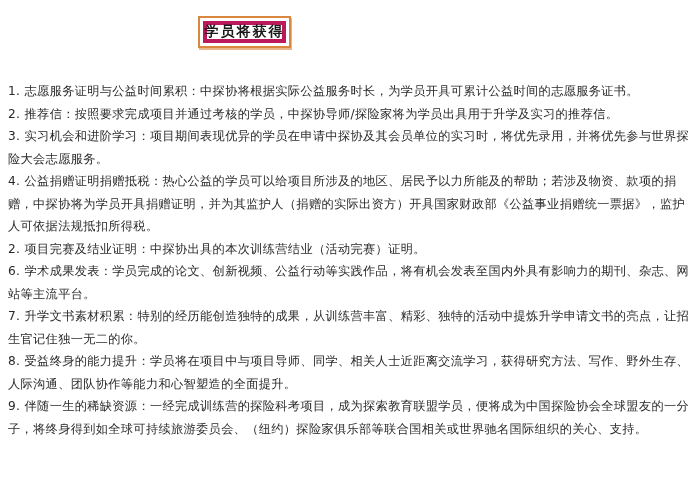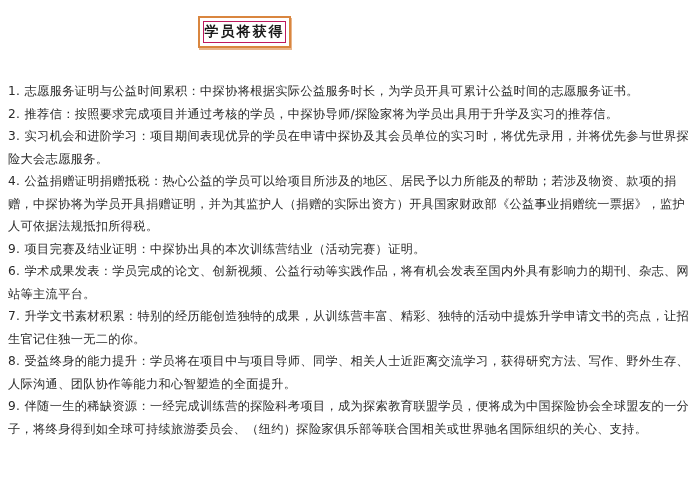--- a/index.html
+++ b/index.html
@@ -25,21 +25,21 @@
       border: 2px solid #d9863f;
       background: #ffffff;
       box-shadow: 1px 2px 0 #e9b58a;
     }
     .title-inner {
       position: absolute;
       left: 3px;
       top: 3px;
       right: 3px;
       bottom: 3px;
-      border: 1px solid #be185d;
+      border: 4px solid #be185d;
       display: flex;
       align-items: center;
       justify-content: center;
       text-align: center;
     }
     .title-text {
       font-size: 14px;
       font-weight: bold;
       color: #1a1a1a;
       letter-spacing: 2px;
@@ -67,18 +67,18 @@
   <div class="title-inner">
     <span class="title-text">学员将获得</span>
   </div>
 </div>
 
 <div class="content">
   <p class="item">1. 志愿服务证明与公益时间累积：中探协将根据实际公益服务时长，为学员开具可累计公益时间的志愿服务证书。</p>
   <p class="item">2. 推荐信：按照要求完成项目并通过考核的学员，中探协导师/探险家将为学员出具用于升学及实习的推荐信。</p>
   <p class="item">3. 实习机会和进阶学习：项目期间表现优异的学员在申请中探协及其会员单位的实习时，将优先录用，并将优先参与世界探险大会志愿服务。</p>
   <p class="item">4. 公益捐赠证明捐赠抵税：热心公益的学员可以给项目所涉及的地区、居民予以力所能及的帮助；若涉及物资、款项的捐赠，中探协将为学员开具捐赠证明，并为其监护人（捐赠的实际出资方）开具国家财政部《公益事业捐赠统一票据》，监护人可依据法规抵扣所得税。</p>
-  <p class="item">9. 项目完赛及结业证明：中探协出具的本次训练营结业（活动完赛）证明。</p>
+  <p class="item">2. 项目完赛及结业证明：中探协出具的本次训练营结业（活动完赛）证明。</p>
   <p class="item">6. 学术成果发表：学员完成的论文、创新视频、公益行动等实践作品，将有机会发表至国内外具有影响力的期刊、杂志、网站等主流平台。</p>
   <p class="item">7. 升学文书素材积累：特别的经历能创造独特的成果，从训练营丰富、精彩、独特的活动中提炼升学申请文书的亮点，让招生官记住独一无二的你。</p>
   <p class="item">8. 受益终身的能力提升：学员将在项目中与项目导师、同学、相关人士近距离交流学习，获得研究方法、写作、野外生存、人际沟通、团队协作等能力和心智塑造的全面提升。</p>
   <p class="item">9. 伴随一生的稀缺资源：一经完成训练营的探险科考项目，成为探索教育联盟学员，便将成为中国探险协会全球盟友的一分子，将终身得到如全球可持续旅游委员会、（纽约）探险家俱乐部等联合国相关或世界驰名国际组织的关心、支持。</p>
 </div>
 
 </body></html>

